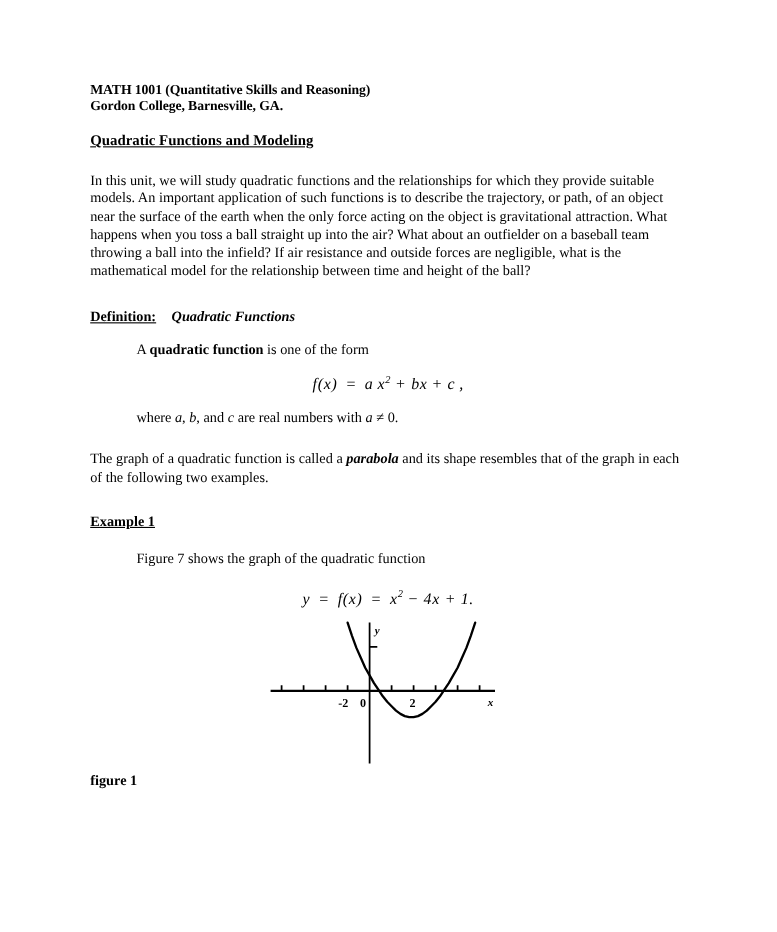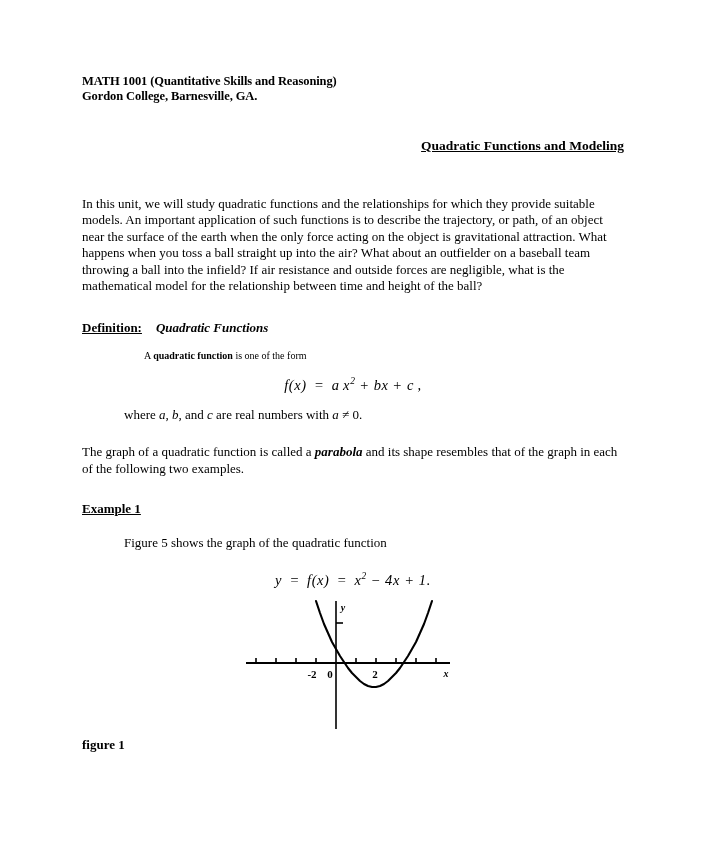--- a/index.html
+++ b/index.html
@@ -33,55 +33,55 @@
   .doc-header {
     font-weight: bold;
     font-size: 12.5px;
     line-height: 14.5px;
     letter-spacing: -0.1px;
   }
   .doc-header div { white-space: nowrap; }
 
   
   .doc-title {
-    margin-top: 35px;
-    text-align: right;
+    margin-top: 17px;
+    text-align: left;
     font-weight: bold;
     font-size: 13.5px;
   }
   .doc-title span {
     text-decoration: underline;
   }
 
   
   .para {
     font-size: 13px;
     line-height: 16.4px;
     text-align: left;
   }
-  #intro-paragraph { margin-top: 42px; }
+  #intro-paragraph { margin-top: 20px; }
 
   .def-line {
     margin-top: 26px;
     font-size: 13px;
   }
   .def-label {
     font-weight: bold;
     text-decoration: underline;
   }
   .def-term {
     font-weight: bold;
     font-style: italic;
     margin-left: 14px;
   }
 
   .indent-1 {
     margin-top: 14px;
-    margin-left: 62px;
-    font-size: 10px;
+    margin-left: 42px;
+    font-size: 13px;
   }
   .indent-2 {
     margin-top: 13px;
     margin-left: 42px;
     font-size: 13px;
   }
   .bold { font-weight: bold; }
   .bolditalic { font-weight: bold; font-style: italic; text-align: right; }
   .ital { font-style: italic; }
 
@@ -168,21 +168,21 @@
     </div>
 
     <div class="para para-parabola">
       <span>The graph of a quadratic function is called a </span><span class="bolditalic">parabola</span><span> and its shape resembles that of the graph in each of the following two examples.</span>
     </div>
 
     <div class="example-head">
       <span>Example 1</span>
     </div>
 
-    <div class="example-lead">Figure 5 shows the graph of the quadratic function</div>
+    <div class="example-lead">Figure 7 shows the graph of the quadratic function</div>
 
     <div class="equation" id="equation-example">
       <span>y</span><span class="eqsp">&nbsp;&nbsp;</span><span>=</span><span class="eqsp">&nbsp;&nbsp;</span><span>f(x)</span><span class="eqsp">&nbsp;&nbsp;</span><span>=</span><span class="eqsp">&nbsp;&nbsp;</span><span>x</span><sup>2</sup><span class="eqsp">&nbsp;</span><span>− 4x + 1.</span>
     </div>
 
     <div class="figure-wrap">
       <svg id="graph-svg" width="220" height="132" viewBox="0 0 220 132">
 
         <line x1="92" y1="2" x2="92" y2="130" stroke="#000" stroke-width="1.6"></line>
 

